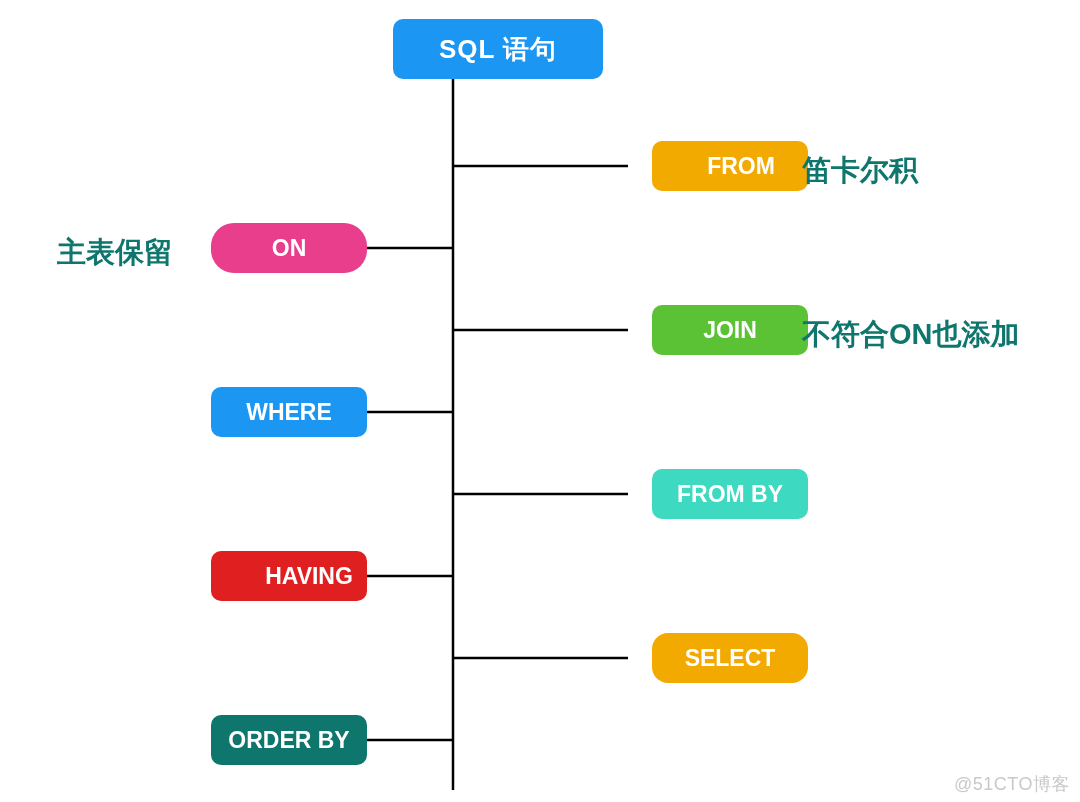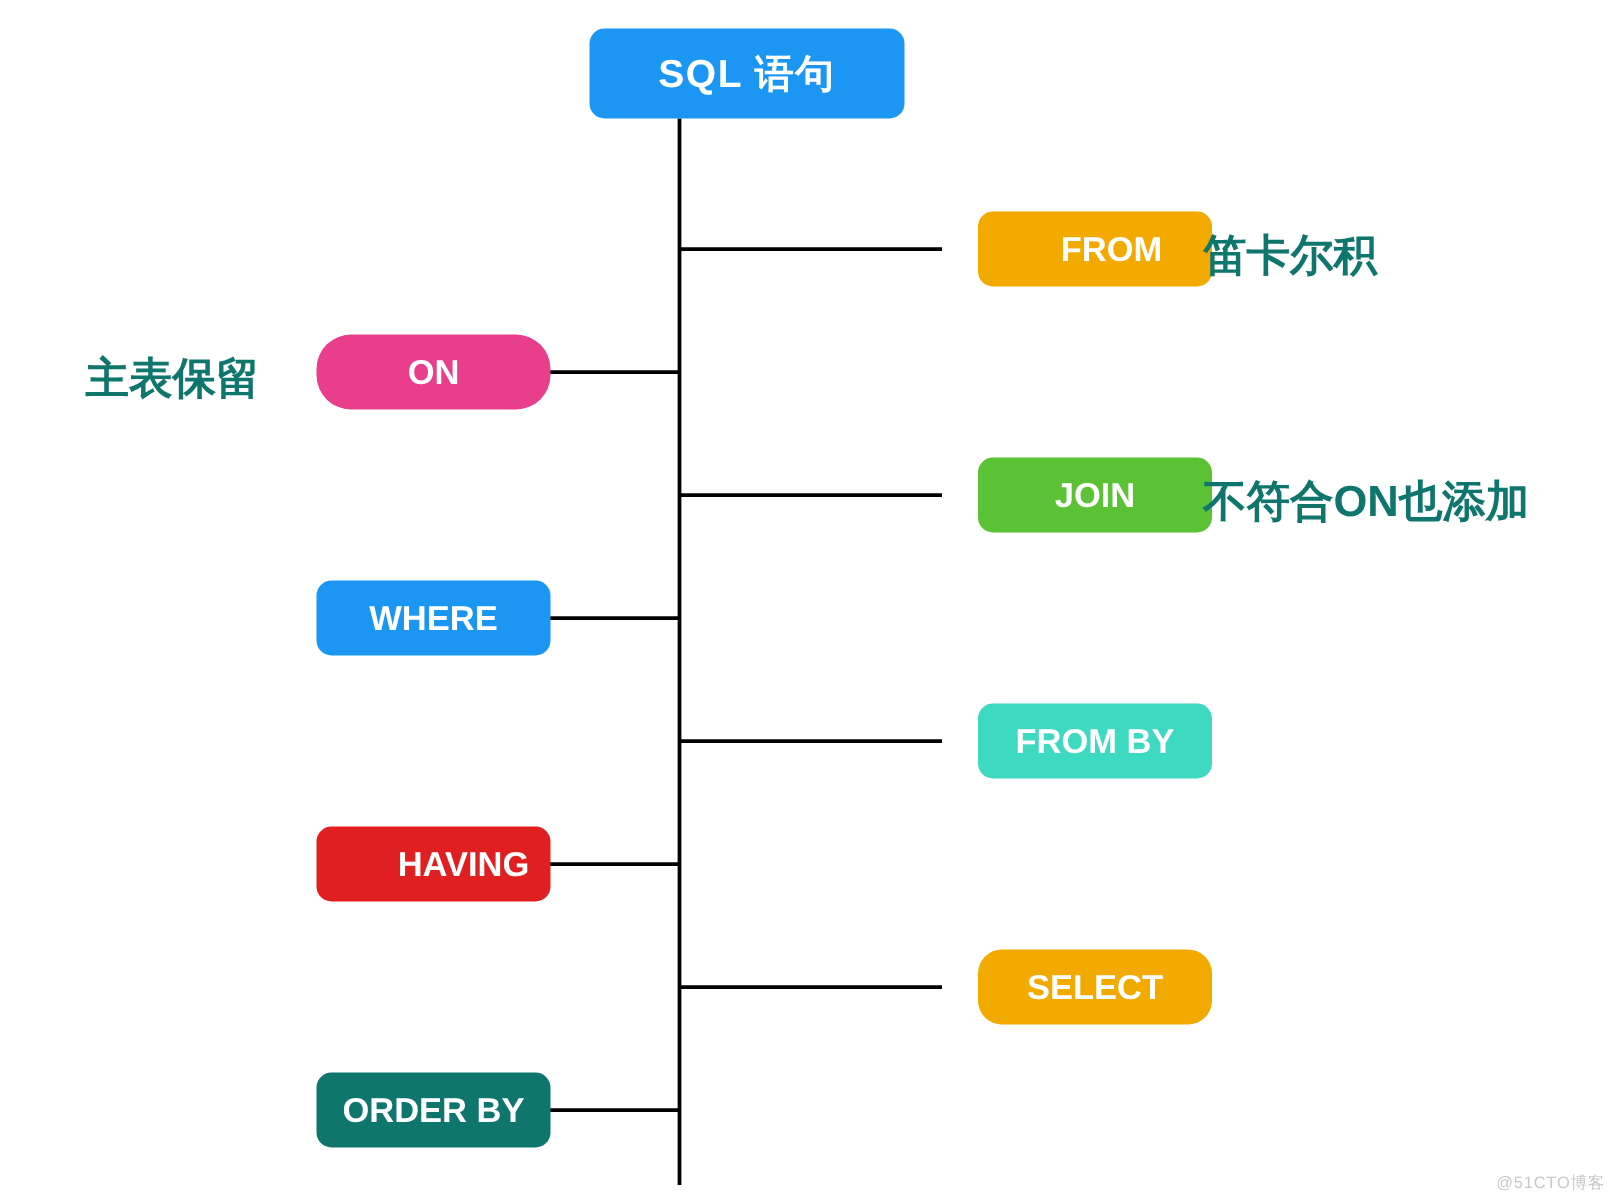--- a/index.html
+++ b/index.html
@@ -46,21 +46,21 @@
     position: absolute;
     font-size: 29px;
     font-weight: 700;
     color: #0f766e;
     white-space: nowrap;
   }
   .watermark {
     position: absolute;
     right: 10px;
     bottom: 6px;
-    font-size: 11px;
+    font-size: 18px;
     color: #c9c9c9;
     letter-spacing: 0.5px;
   }
   svg.wires {
     position: absolute;
     left: 0;
     top: 0;
     width: 1080px;
     height: 802px;
   }

